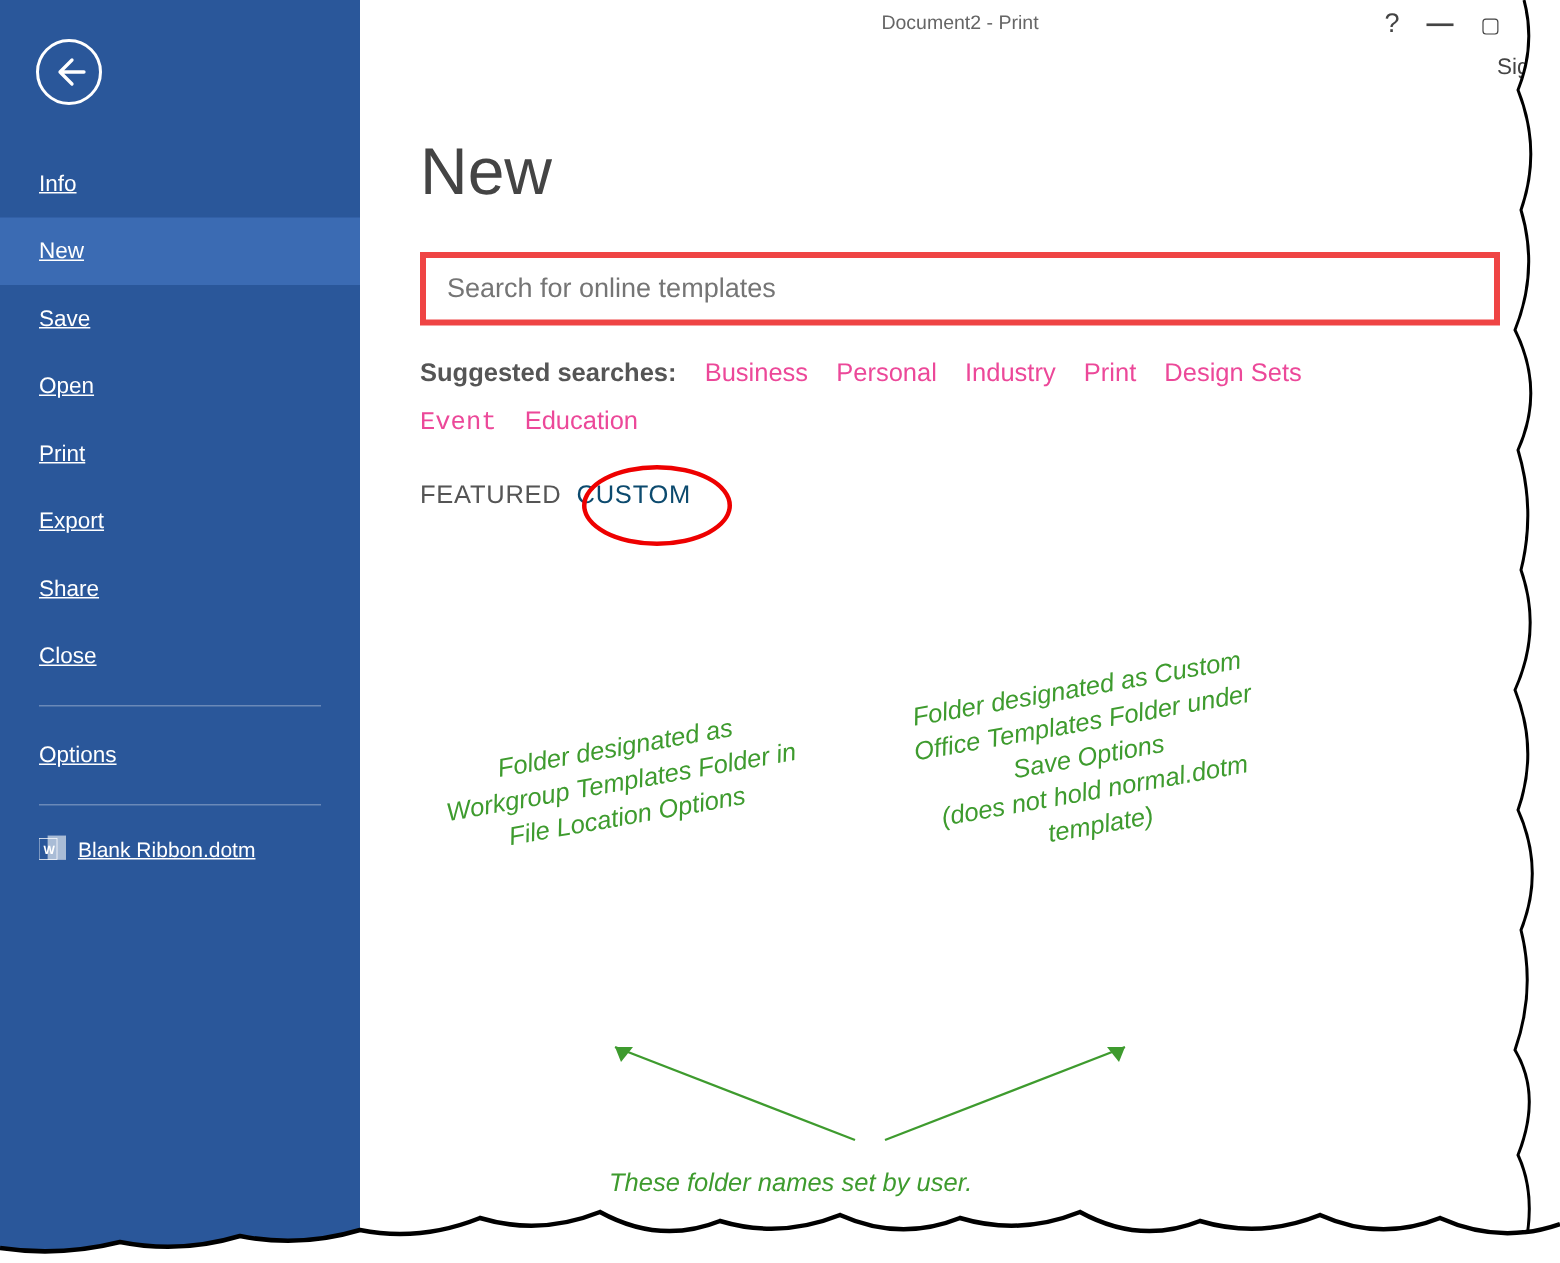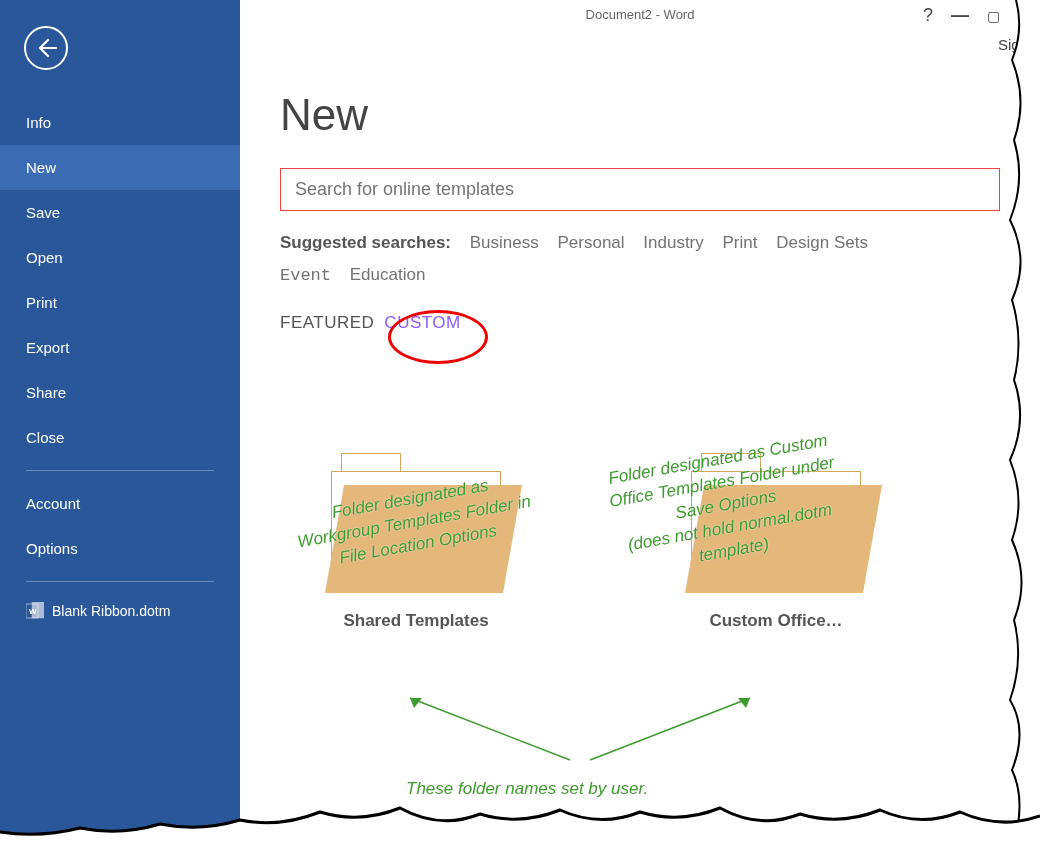--- a/index.html
+++ b/index.html
@@ -8,39 +8,39 @@
     .titlebar { position: absolute; top: 0; left: 240px; right: 0; height: 28px; display: flex; align-items: center; justify-content: center; }
     .titlebar .title { font-size: 13px; color: #666; }
     .titlebar .controls { position: absolute; right: 10px; top: 4px; display: flex; gap: 18px; align-items: center; }
     .titlebar .controls span { font-size: 18px; color: #444; cursor: pointer; font-family: sans-serif; }
     .signin { position: absolute; right: 12px; top: 36px; font-size: 15px; color: #444; }
     
     .sidebar { position: absolute; left: 0; top: 0; width: 240px; height: 842px; background: #2A579A; color: #fff; }
     .back-btn { width: 44px; height: 44px; border: 2px solid #fff; border-radius: 50%; margin: 26px 0 0 24px; display: flex; align-items: center; justify-content: center; cursor: pointer; }
     .back-btn svg { width: 24px; height: 24px; }
     
-    .nav { margin-top: 30px; }
+    .nav { margin-top: 30px; text-decoration: underline; }
     .nav-item { padding: 14px 26px; font-size: 15px; cursor: pointer; }
     .nav-item.selected { background: #3B6BB3; }
     .nav-divider { height: 1px; background: rgba(255,255,255,0.3); margin: 10px 26px; }
     .recent-file { padding: 10px 26px; font-size: 14px; display: flex; align-items: center; gap: 8px; cursor: pointer; }
     .word-doc-icon { width: 18px; height: 18px; display: inline-block; }
     
     .main { position: absolute; left: 240px; top: 0; right: 0; bottom: 0; padding: 90px 40px 0 40px; }
     .page-title { font-size: 44px; font-weight: 200; color: #444; margin-bottom: 28px; }
     
-    .search-box { width: 100%; border: 1px solid #ef4444; padding: 10px 14px; font-size: 18px; color: #666; background: #fff; }
+    .search-box { width: 100%; border: 4px solid #ef4444; padding: 10px 14px; font-size: 18px; color: #666; background: #fff; }
     
     .suggested { margin-top: 16px; font-size: 17px; color: #555; line-height: 1.9; }
     .suggested .label { font-weight: 600; }
-    .suggested .link { color: #737373; cursor: pointer; margin-left: 14px; }
+    .suggested .link { color: #ec4899; cursor: pointer; margin-left: 14px; }
     
     .tabs { margin-top: 20px; display: flex; gap: 10px; font-size: 17px; position: relative; }
     .tab { cursor: pointer; color: #555; letter-spacing: 0.5px; }
-    .tab.active { color: #8b5cf6; }
+    .tab.active { color: #0c4a6e; }
     
     .red-circle { position: absolute; border: 3px solid #e00; border-radius: 50%; width: 100px; height: 54px; left: 388px; top: 310px; pointer-events: none; }
     
     .folders { margin-top: 120px; display: flex; gap: 160px; padding-left: 36px; }
     .folder-item { width: 200px; text-align: center; cursor: pointer; }
     .folder-icon { width: 170px; height: 140px; margin: 0 auto; position: relative; }
     .folder-icon .tab-part { position: absolute; top: 0; left: 10px; width: 60px; height: 20px; background: #fff; border: 1px solid #D9A55C; border-bottom: none; }
     .folder-icon .body-part { position: absolute; top: 18px; left: 0; width: 170px; height: 120px; background: #fff; border: 1px solid #D9A55C; }
     .folder-icon .front-part { position: absolute; top: 32px; left: -6px; width: 178px; height: 108px; background: #E4B77B; transform: skewX(-10deg); transform-origin: bottom; }
     .folder-label { margin-top: 18px; font-size: 17px; font-weight: 600; color: #555; }
@@ -51,21 +51,21 @@
     .anno3 { left: 406px; top: 778px; }
     
     .arrow { position: absolute; pointer-events: none; }
     
     .torn-edge { position: absolute; pointer-events: none; }
   </style>
 </head>
 <body>
 
 <div class="titlebar">
-  <span class="title">Document2 - Word</span>
+  <span class="title">Document2 - Print</span>
   <div class="controls">
     <span>?</span>
     <span style="font-weight:bold;">—</span>
     <span style="font-size:14px;">▢</span>
     <span style="font-size:20px;font-weight:bold;">×</span>
   </div>
 </div>
 <div class="signin">Sign</div>
 
 <div class="sidebar">
@@ -77,21 +77,20 @@
   <div class="nav">
     <div class="nav-item">Info</div>
     <div class="nav-item selected">New</div>
     <div class="nav-item">Save</div>
     <div class="nav-item">Open</div>
     <div class="nav-item">Print</div>
     <div class="nav-item">Export</div>
     <div class="nav-item">Share</div>
     <div class="nav-item">Close</div>
     <div class="nav-divider"></div>
-    <div class="nav-item">Account</div>
     <div class="nav-item">Options</div>
     <div class="nav-divider"></div>
     <div class="recent-file">
       <span class="word-doc-icon">
         <svg viewBox="0 0 18 18">
             <rect x="0" y="2" width="12" height="14" fill="#2A579A" stroke="#fff" stroke-width="0.5"></rect>
             <rect x="6" y="0" width="12" height="16" fill="#fff" stroke="#fff" stroke-width="0.5" opacity="0.6"></rect>
             <text x="3" y="12" font-size="8" fill="#fff" font-weight="bold">W</text>
           </svg>
       </span>
@@ -115,38 +114,20 @@
     <br>
     <span class="link" style="margin-left:0;font-family:Liberation Mono, monospace;">Event</span>
     <span class="link">Education</span>
   </div>
   
   <div class="tabs">
     <span class="tab">FEATURED</span>
     <span class="tab active">CUSTOM</span>
   </div>
   
-  <div class="folders">
-    <div class="folder-item">
-      <div class="folder-icon">
-        <div class="tab-part"></div>
-          <div class="body-part"></div>
-          <div class="front-part"></div>
-      </div>
-      <div class="folder-label">Shared Templates</div>
-    </div>
-    <div class="folder-item">
-      <div class="folder-icon">
-        <div class="tab-part"></div>
-          <div class="body-part"></div>
-          <div class="front-part"></div>
-      </div>
-      <div class="folder-label">Custom Office…</div>
-    </div>
-  </div>
 </div>
 
 <div class="red-circle"></div>
 
 <div class="annotation anno1">Folder designated as<br>Workgroup Templates Folder in<br>File Location Options</div>
 <div class="annotation anno2">Folder designated as Custom<br>Office Templates Folder under<br>Save Options<br>(does <i>not</i> hold normal.dotm<br>template)</div>
 <div class="annotation anno3">These folder names set by user.</div>
 
 <svg class="arrow" style="left:400px;top:692px;width:180px;height:70px;">
   <line x1="170" y1="68" x2="10" y2="6" stroke="#3E9B2E" stroke-width="1.5"></line>

